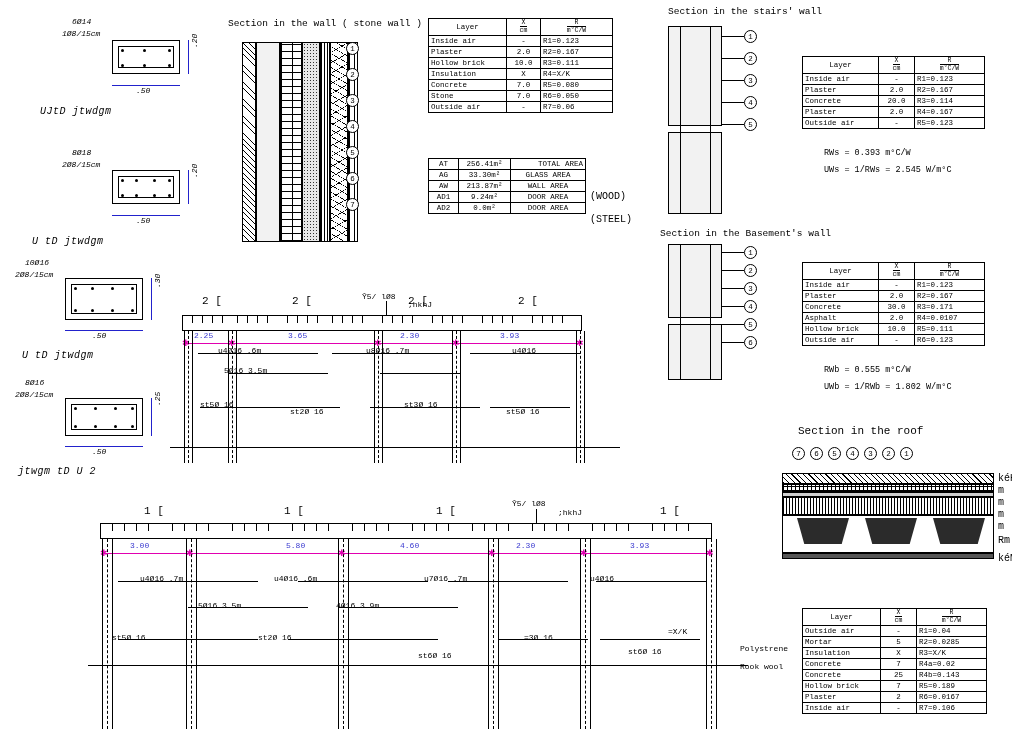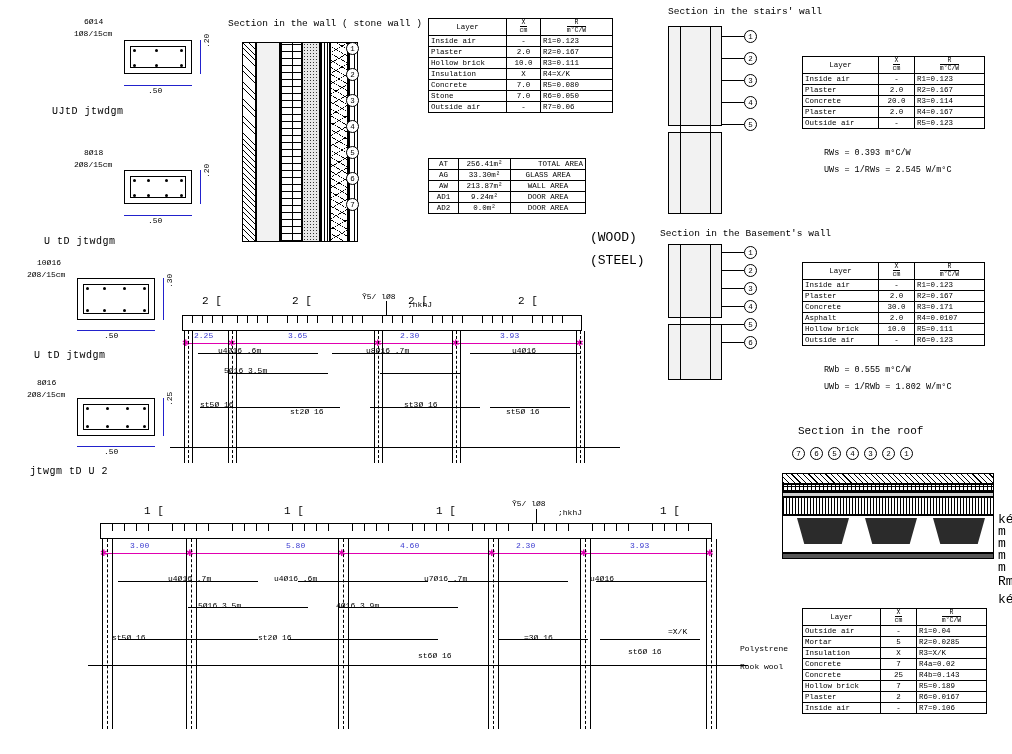--- a/index.html
+++ b/index.html
@@ -43,23 +43,22 @@
     letter-spacing:0.5px;
     white-space:nowrap;
   }
   .lbl {
     font-family:"Liberation Mono", monospace;
     font-size:8px;
     white-space:nowrap;
   }
   .lbl-sm {
     font-family:"Liberation Mono", monospace;
-    font-size:13px;
+    font-size:10px;
     white-space:nowrap;
-    margin-top:39px;
   }
   .cap {
     font-family:"Liberation Mono", monospace;
     font-size:11px;
     white-space:nowrap;
   }
 
   
   .colbox { border:1.2px solid #000; position:absolute; background:#fff; }
   .colbox .inner { position:absolute; border:1px solid #000; left:5px; top:5px; right:5px; bottom:5px; }
@@ -153,21 +152,21 @@
 
   .roofhatch-top {
     background-color:#fff;
     background-image:repeating-linear-gradient(45deg,#000 0 0.8px,transparent 0.8px 4px);
   }
   .roofblock { position:absolute; background:#2b2b2b; }
 </style>
 </head>
 <body>
 
-<div class="abs" style="left:12px;top:0;width:200px;height:470px;">
+<div class="abs" style="left:0;top:0;width:200px;height:470px;font-style:italic;">
 
   <div>
     <div class="lbl abs" style="left:72px;top:17px;">6Ø14</div>
     <div class="lbl abs" style="left:62px;top:29px;">1Ø8/15cm</div>
     <div class="colbox" style="left:112px;top:40px;width:68px;height:34px;">
       <div class="inner"></div>
       <div class="dot" style="left:8px;top:8px;"></div>
       <div class="dot" style="left:30px;top:8px;"></div>
       <div class="dot" style="left:55px;top:8px;"></div>
       <div class="dot" style="left:8px;top:23px;"></div>
@@ -769,21 +768,21 @@
   <div class="hline" style="left:210px;top:76px;width:130px;"></div>
   <div class="hline" style="left:360px;top:76px;width:120px;"></div>
   <div class="hline" style="left:508px;top:76px;width:110px;"></div>
   <div class="hline" style="left:100px;top:102px;width:120px;"></div>
   <div class="hline" style="left:250px;top:102px;width:120px;"></div>
   <div class="hline" style="left:30px;top:134px;width:140px;"></div>
   <div class="hline" style="left:200px;top:134px;width:150px;"></div>
   <div class="hline" style="left:410px;top:134px;width:90px;"></div>
   <div class="hline" style="left:512px;top:134px;width:100px;"></div>
 
-  <div class="lbl abs" style="left:72px;top:69px;padding-left:8px;">u4Ø16 .7m</div>
+  <div class="lbl abs" style="left:44px;top:69px;padding-left:8px;">u4Ø16 .7m</div>
   <div class="lbl abs" style="left:186px;top:69px;">u4Ø16 .6m</div>
   <div class="lbl abs" style="left:336px;top:69px;">u7Ø16 .7m</div>
   <div class="lbl abs" style="left:502px;top:69px;">u4Ø16</div>
   <div class="lbl abs" style="left:110px;top:96px;">5Ø16 3.5m</div>
   <div class="lbl abs" style="left:248px;top:96px;">4Ø16 3.9m</div>
   <div class="lbl abs" style="left:24px;top:128px;">st5Ø 16</div>
   <div class="lbl abs" style="left:170px;top:128px;">st2Ø 16</div>
   <div class="lbl abs" style="left:330px;top:146px;">st6Ø 16</div>
   <div class="lbl abs" style="left:436px;top:128px;">=3Ø 16</div>
   <div class="lbl abs" style="left:540px;top:142px;">st6Ø 16</div>

